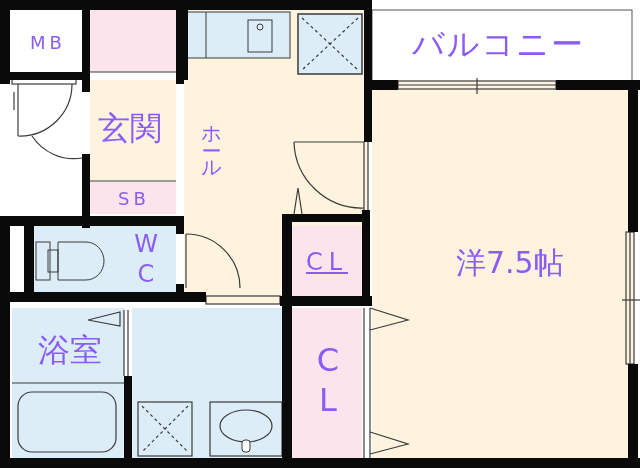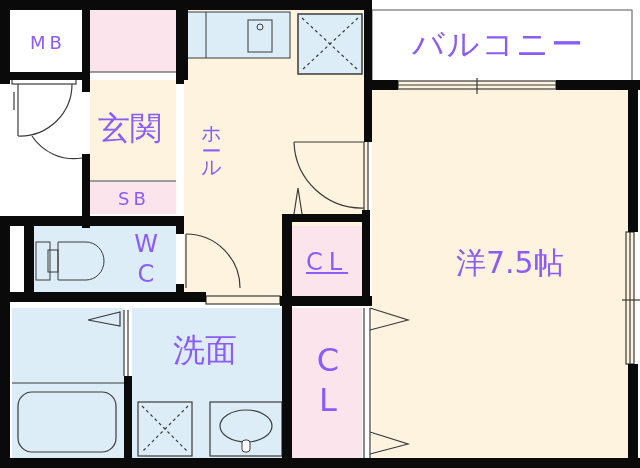--- a/index.html
+++ b/index.html
@@ -133,14 +133,14 @@
   <div class="lbl lg" style="left:88px;top:112px;width:84px;">玄関</div>
   <div class="lbl sm" style="left:92px;top:190px;width:84px;">SB</div>
   <div class="lbl vert" style="left:202px;top:112px;font-size:20px;">ホール</div>
   <div class="lbl" style="left:412px;top:28px;font-size:32px;letter-spacing:2px;">バルコニー</div>
   <div class="lbl" style="left:130px;top:232px;width:32px;font-size:24px;">W</div>
   <div class="lbl" style="left:130px;top:262px;width:32px;font-size:24px;">C</div>
   <div class="lbl" style="left:294px;top:250px;width:66px;font-size:24px;letter-spacing:6px;text-decoration:underline;">CL</div>
   <div class="lbl" style="left:294px;top:344px;width:68px;font-size:32px;">C</div>
   <div class="lbl" style="left:294px;top:384px;width:68px;font-size:32px;">L</div>
   <div class="lbl" style="left:424px;top:248px;font-size:30px;margin-left:32px;">洋7.5帖</div>
-  <div class="lbl lg" style="left:150px;top:334px;width:110px;">洗面</div>
+  <div class="lbl lg" style="left:20px;top:334px;width:100px;">浴室</div>
 </div>
 
 </body></html>

